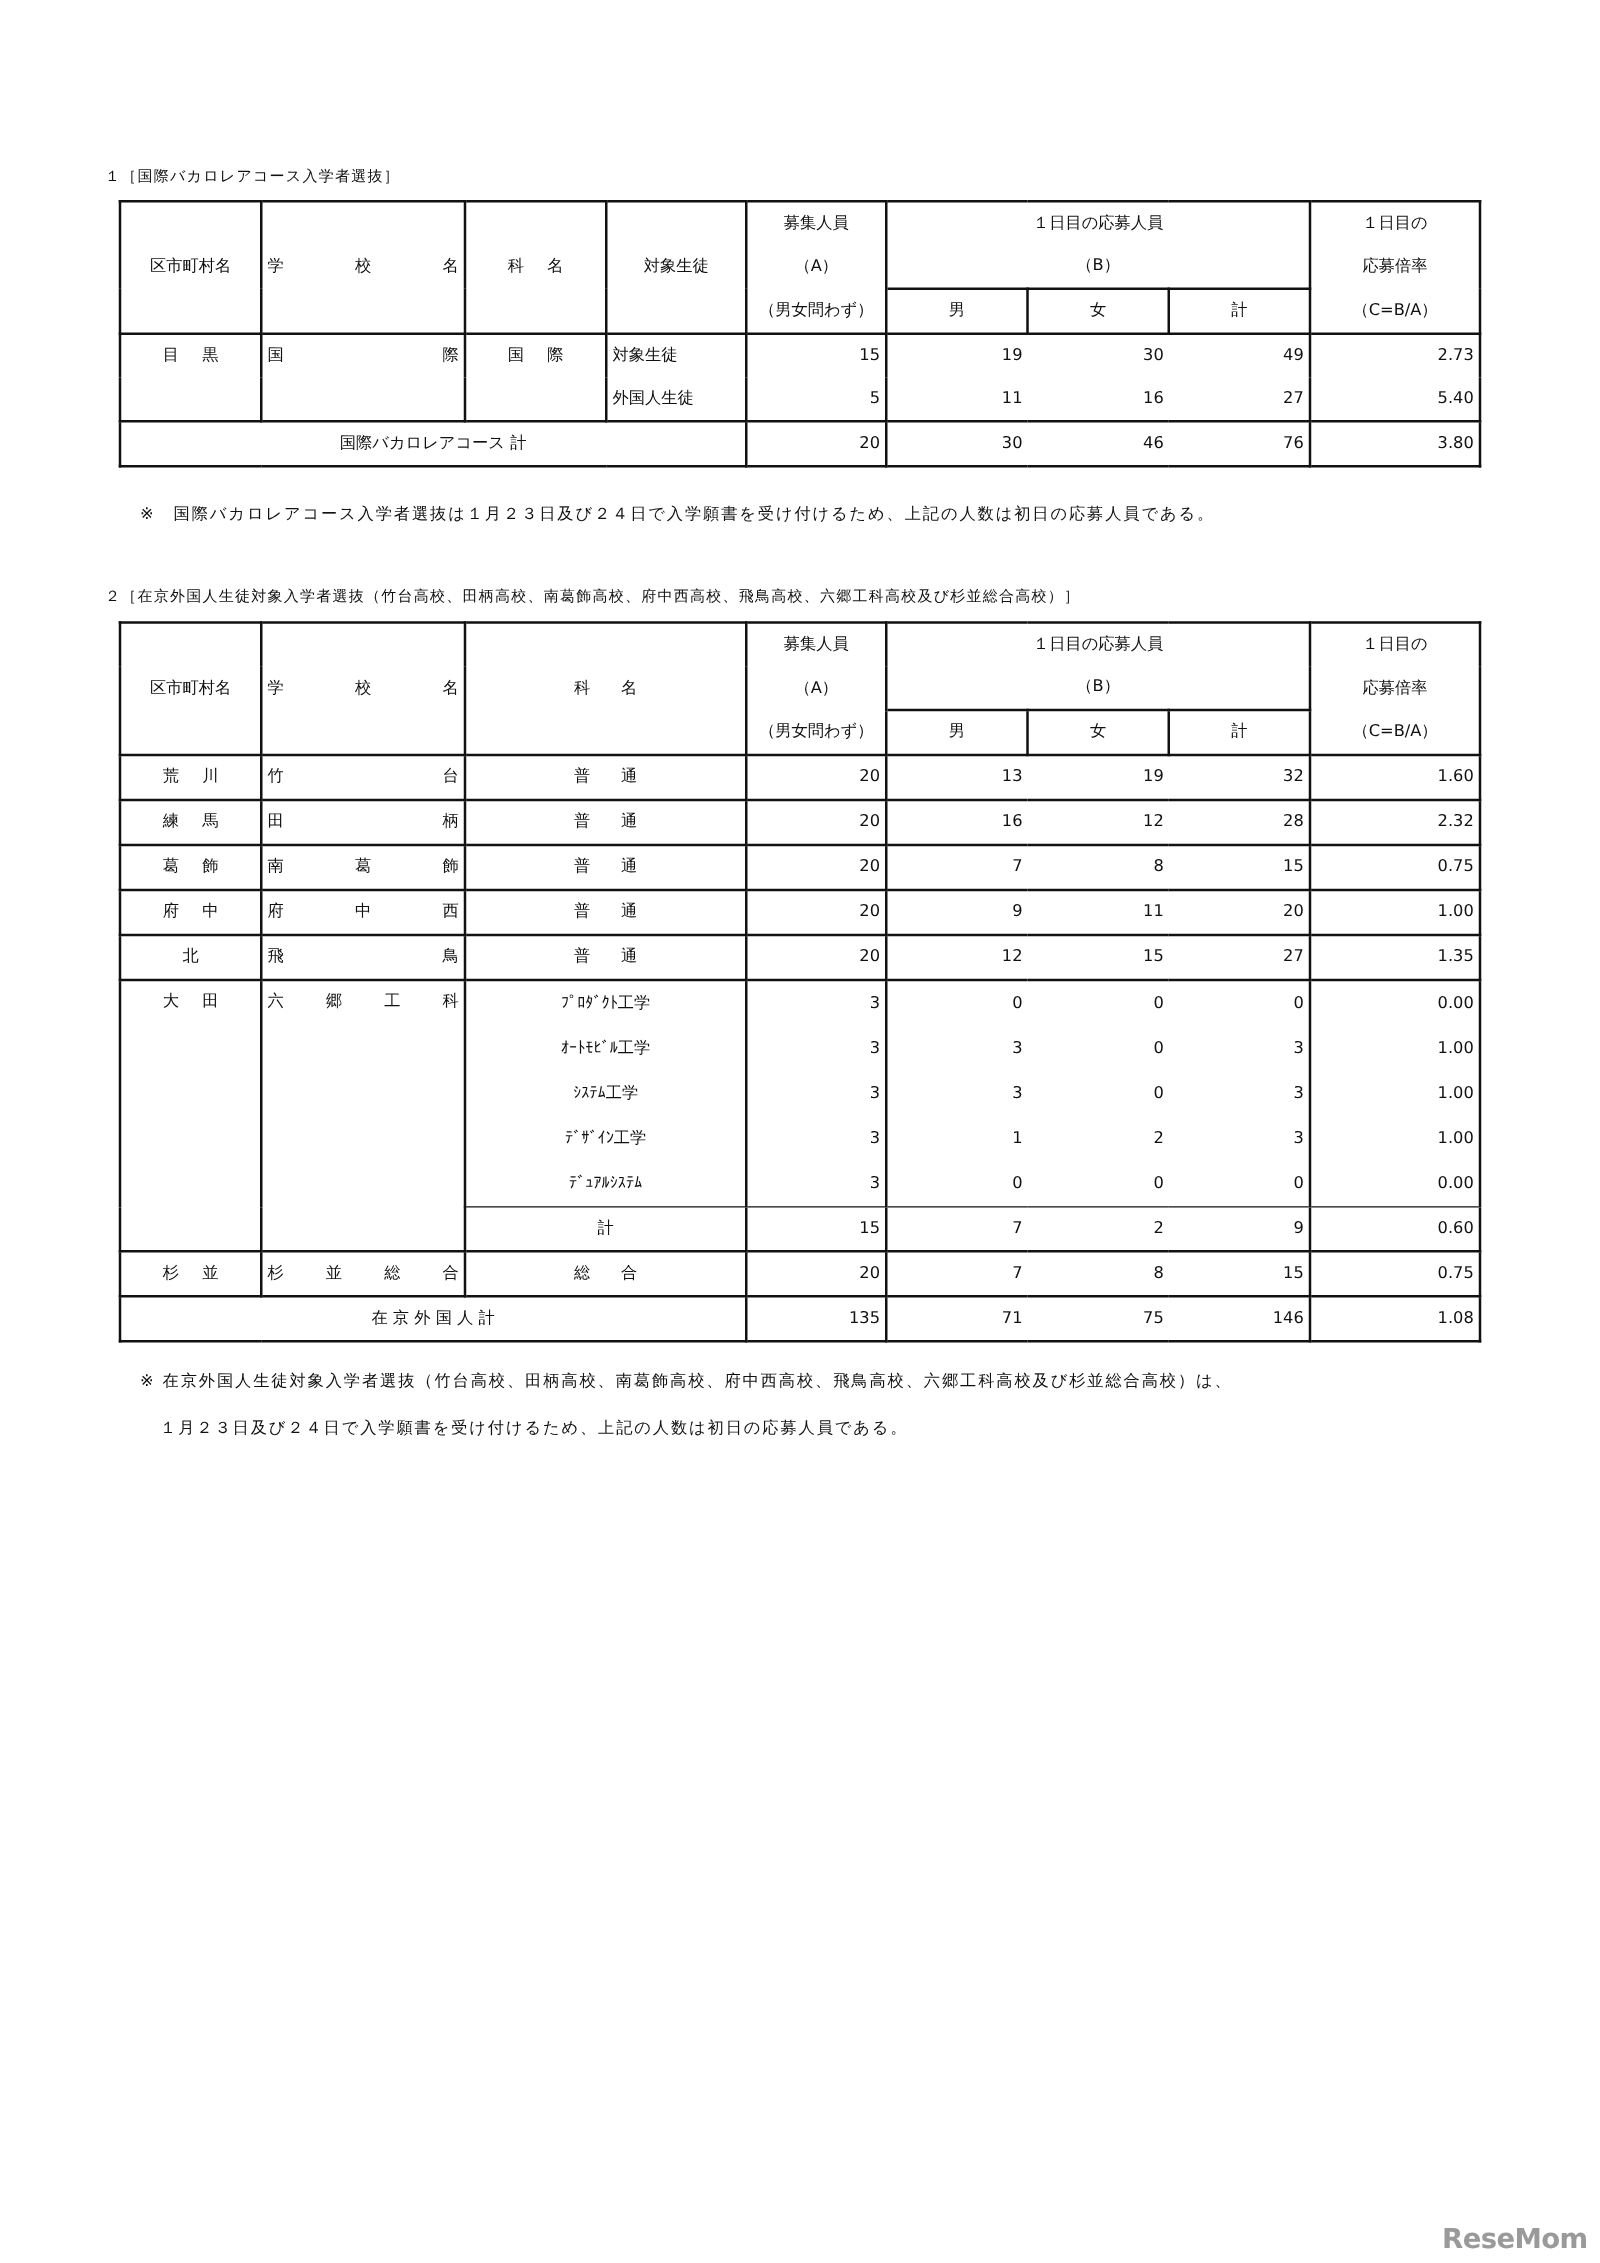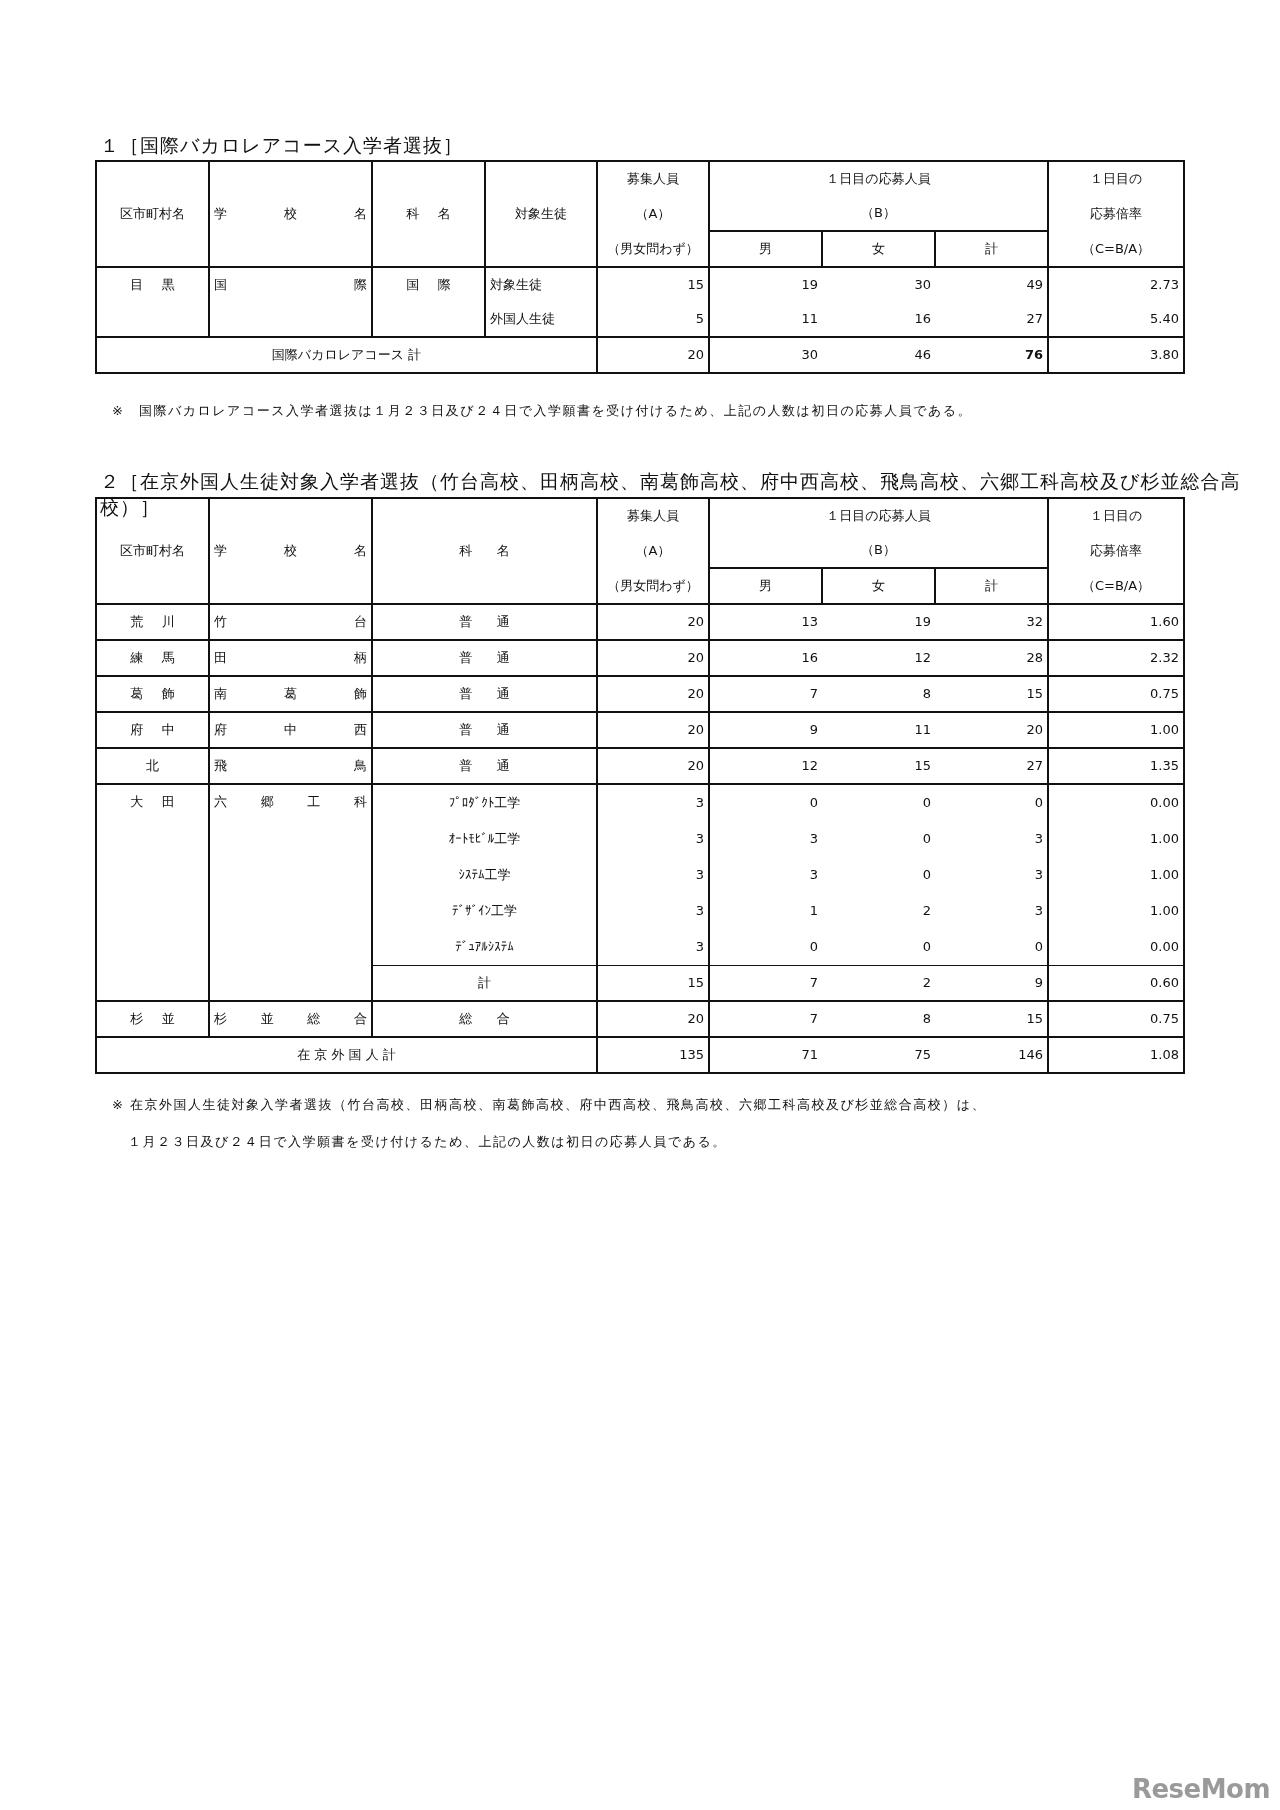--- a/index.html
+++ b/index.html
@@ -1,27 +1,27 @@
 <!DOCTYPE html>
 <html><head>
 <meta charset="utf-8">
 <style>
   html, body { margin:0; padding:0; background:#ffffff; }
   body { width:1280px; height:1810px; position:relative; font-family:"DejaVu Sans", sans-serif; color:#111; font-size:13px; }
-  .sec-title { position:absolute; left:100px; font-size:19px; letter-spacing:1px; }
+  .sec-title { position:absolute; left:84px; font-size:12px; letter-spacing:1px; }
   .note { position:absolute; font-size:13px; letter-spacing:1.5px; }
   table { position:absolute; left:95px; border-collapse:collapse; table-layout:fixed; }
   td { border:2px solid #111; padding:0 4px; font-size:13px; height:34px; line-height:34px; white-space:nowrap; overflow:hidden; }
   td.c { text-align:center; }
   td.r { text-align:right; }
   td.l { text-align:left; }
   .spread { display:flex; justify-content:space-between; }
   .spread-c { display:flex; justify-content:space-around; padding:0 20px; }
   .multi div { height:36px; line-height:36px; }
-  .watermark { position:absolute; right:10px; bottom:6px; font-family:"DejaVu Sans", sans-serif; font-weight:bold; font-size:26px; color:#9a9a9a; letter-spacing:-0.5px; }
+  .watermark { position:absolute; right:10px; bottom:6px; font-family:"DejaVu Sans", sans-serif; font-weight:bold; font-size:22px; color:#9a9a9a; letter-spacing:-0.5px; }
 </style>
 </head>
 <body>
 
 <div class="sec-title" style="top:133px;">１［国際バカロレアコース入学者選抜］</div>
 
 <table style="top:160px; width:1088px;">
   <colgroup>
     <col style="width:113px">
       <col style="width:163px">
@@ -98,21 +98,21 @@
     <td class="r" style="border-top:none;border-right:none;">11</td>
     <td class="r" style="border-top:none;border-left:none;border-right:none;">16</td>
     <td class="r" style="border-top:none;border-left:none;">27</td>
     <td class="r" style="border-top:none;">5.40</td>
   </tr>
   <tr>
     <td class="c" colspan="4">国際バカロレアコース 計</td>
     <td class="r">20</td>
     <td class="r" style="border-right:none;">30</td>
     <td class="r" style="border-left:none;border-right:none;">46</td>
-    <td class="r" style="border-left:none;font-weight:bold;">76</td>
+    <td class="r" style="border-left:none;">76</td>
     <td class="r">3.80</td>
   </tr>
 </tbody>
   </table>
 
 <div class="note" style="left:112px; top:402px;">※　国際バカロレアコース入学者選抜は１月２３日及び２４日で入学願書を受け付けるため、上記の人数は初日の応募人員である。</div>
 
 <div class="sec-title" style="top:469px;">２［在京外国人生徒対象入学者選抜（竹台高校、田柄高校、南葛飾高校、府中西高校、飛鳥高校、六郷工科高校及び杉並総合高校）］</div>
 
 <table style="top:497px; width:1088px;">

